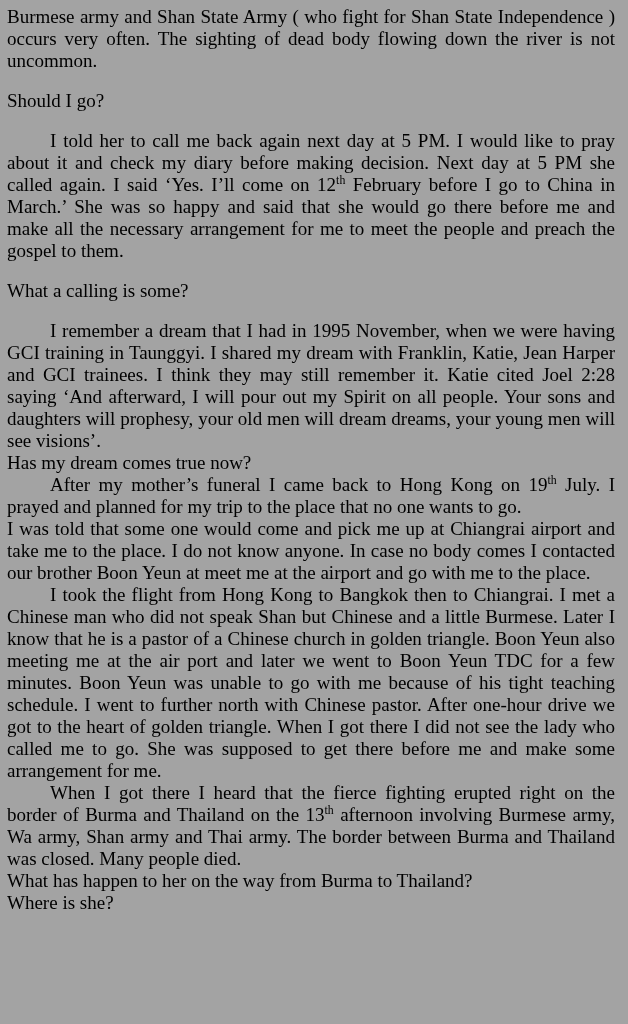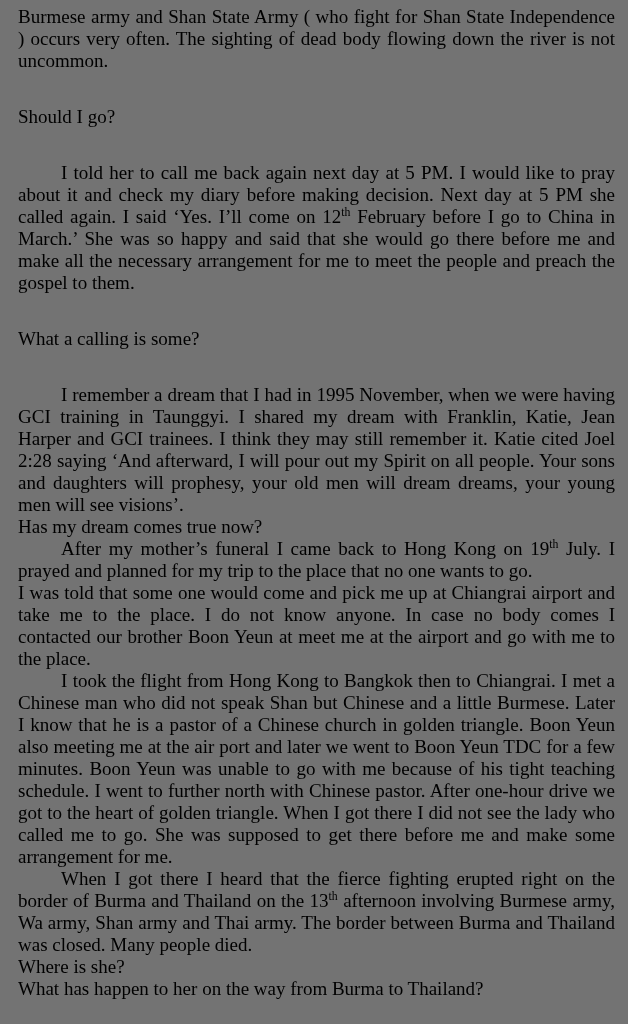--- a/index.html
+++ b/index.html
@@ -13,33 +13,33 @@
     overflow: hidden;
     color: #000000;
     font-family: "Liberation Serif", "DejaVu Serif", serif;
     font-size: 19px;
     line-height: 22px;
   }
   .doc-page {
     box-sizing: border-box;
     width: 628px;
     height: 1024px;
-    padding: 6px 13px 0 18px;
-    background: #737373;
+    padding: 6px 13px 0 7px;
+    background: #a3a3a3;
     text-align: justify;
   }
   .doc-page p {
     margin: 0;
     padding: 0;
   }
   .doc-page p.indent {
     text-indent: 43px;
   }
   .doc-page p.blank-before {
-    margin-top: 34px;
+    margin-top: 18px;
   }
   sup {
     font-size: 0.62em;
     line-height: 0;
     vertical-align: super;
   }
 </style>
 </head>
 <body>
 
@@ -48,16 +48,16 @@
       <p class=""><span>Burmese army and Shan State Army ( who fight for Shan State Independence ) occurs very often. The sighting of dead body flowing down the river is not uncommon.</span></p>
       <p class=" blank-before"><span>Should I go?</span></p>
       <p class="indent blank-before"><span>I told her to call me back again next day at 5 PM. I would like to pray about it and check my diary before making decision. Next day at 5 PM she called again. I said ‘Yes. I’ll come on 12</span><sup>th</sup><span> February before I go to China in March.’ She was so happy and said that she would go there before me and make all the necessary arrangement for me to meet the people and preach the gospel to them.</span></p>
       <p class=" blank-before"><span>What a calling is some?</span></p>
       <p class="indent blank-before"><span>I remember a dream that I had in 1995 November, when we were having GCI training in Taunggyi. I shared my dream with Franklin, Katie, Jean Harper and GCI trainees. I think they may still remember it. Katie cited Joel 2:28 saying ‘And afterward, I will pour out my Spirit on all people. Your sons and daughters will prophesy, your old men will dream dreams, your young men will see visions’.</span></p>
       <p class=""><span>Has my dream comes true now?</span></p>
       <p class="indent"><span>After my mother’s funeral I came back to Hong Kong on 19</span><sup>th</sup><span> July. I prayed and planned for my trip to the place that no one wants to go.</span></p>
       <p class=""><span>I was told that some one would come and pick me up at Chiangrai airport and take me to the place. I do not know anyone. In case no body comes I contacted our brother Boon Yeun at meet me at the airport and go with me to the place.</span></p>
       <p class="indent"><span>I took the flight from Hong Kong to Bangkok then to Chiangrai. I met a Chinese man who did not speak Shan but Chinese and a little Burmese. Later I know that he is a pastor of a Chinese church in golden triangle. Boon Yeun also meeting me at the air port and later we went to Boon Yeun TDC for a few minutes. Boon Yeun was unable to go with me because of his tight teaching schedule. I went to further north with Chinese pastor. After one-hour drive we got to the heart of golden triangle. When I got there I did not see the lady who called me to go. She was supposed to get there before me and make some arrangement for me.</span></p>
       <p class="indent"><span>When I got there I heard that the fierce fighting erupted right on the border of Burma and Thailand on the 13</span><sup>th</sup><span> afternoon involving Burmese army, Wa army, Shan army and Thai army. The border between Burma and Thailand was closed. Many people died.</span></p>
+      <p class=""><span>What has happen to her on the way from Burma to Thailand?</span></p>
       <p class=""><span>Where is she?</span></p>
-      <p class=""><span>What has happen to her on the way from Burma to Thailand?</span></p>
     </div>
 </div>
 
 </body></html>

